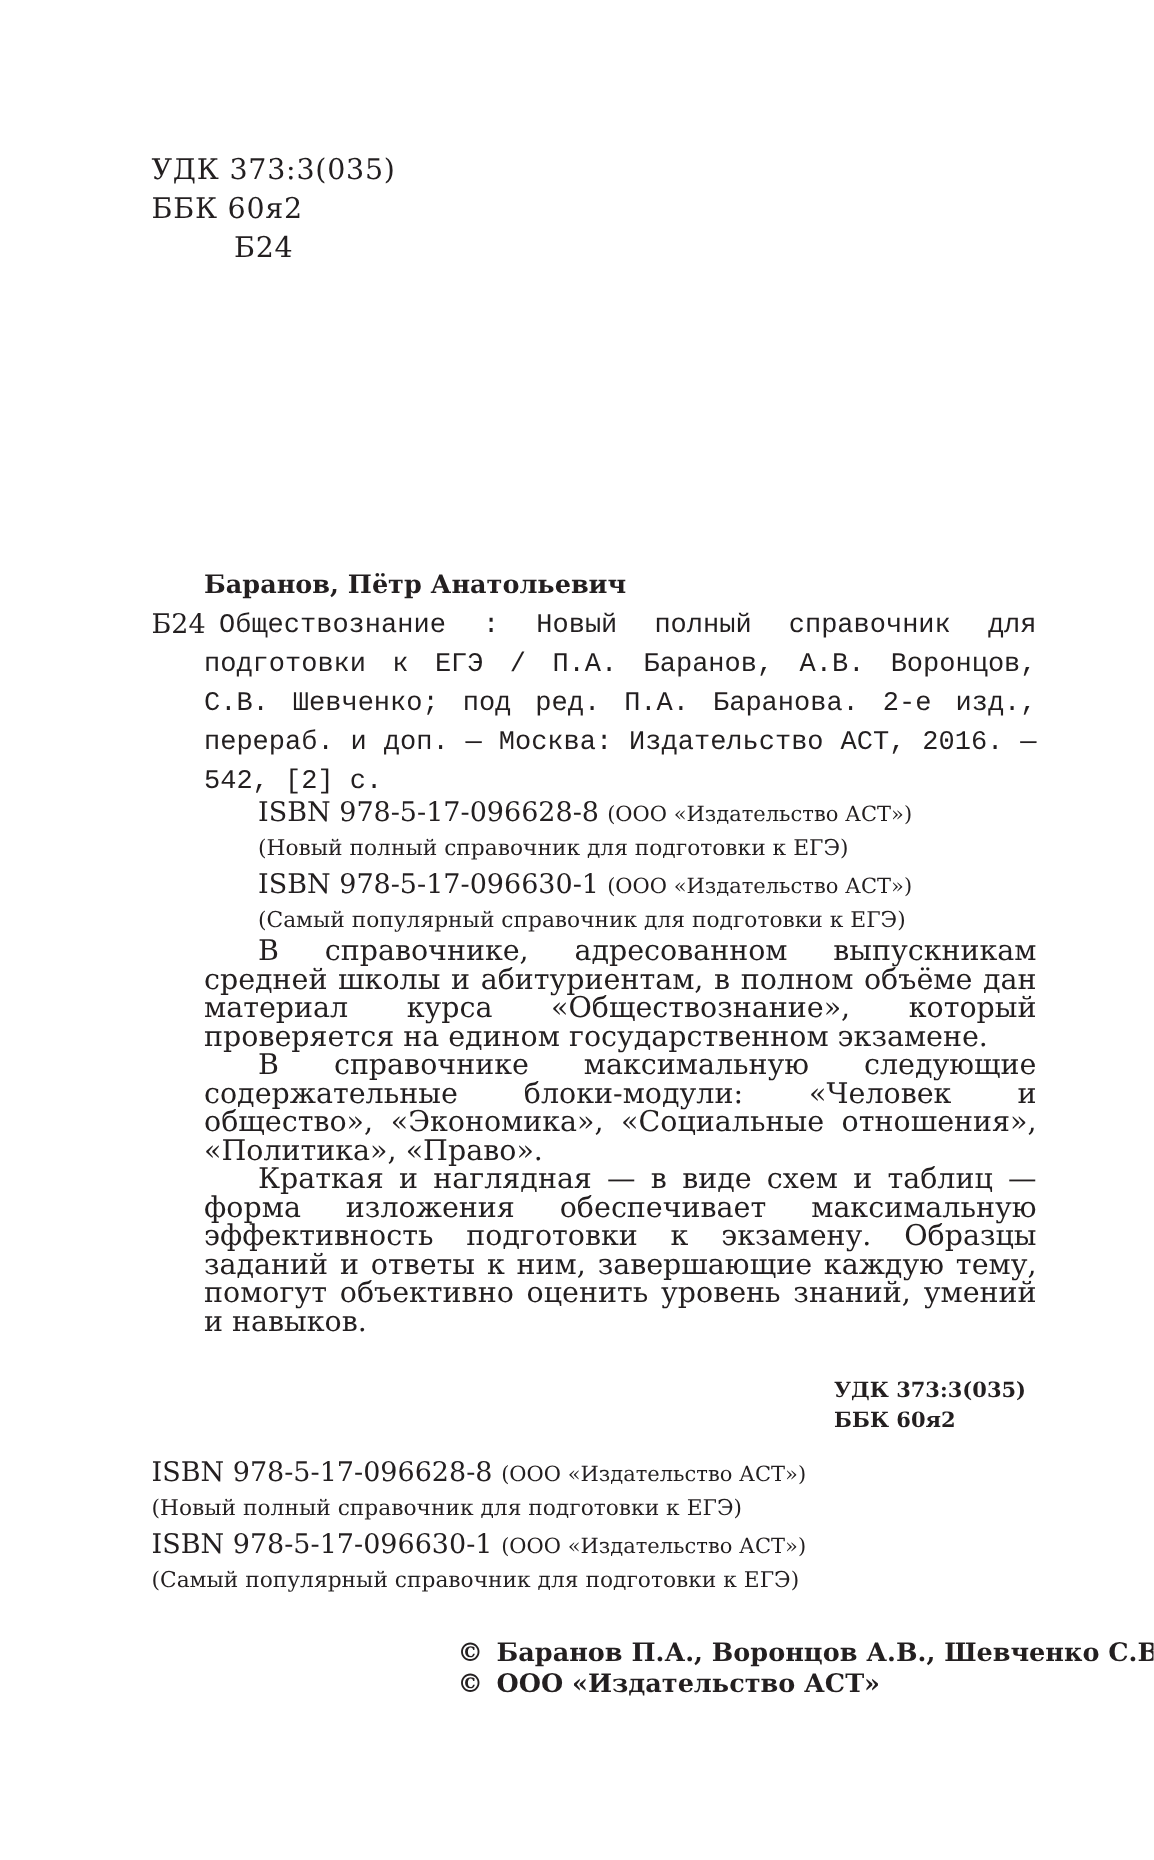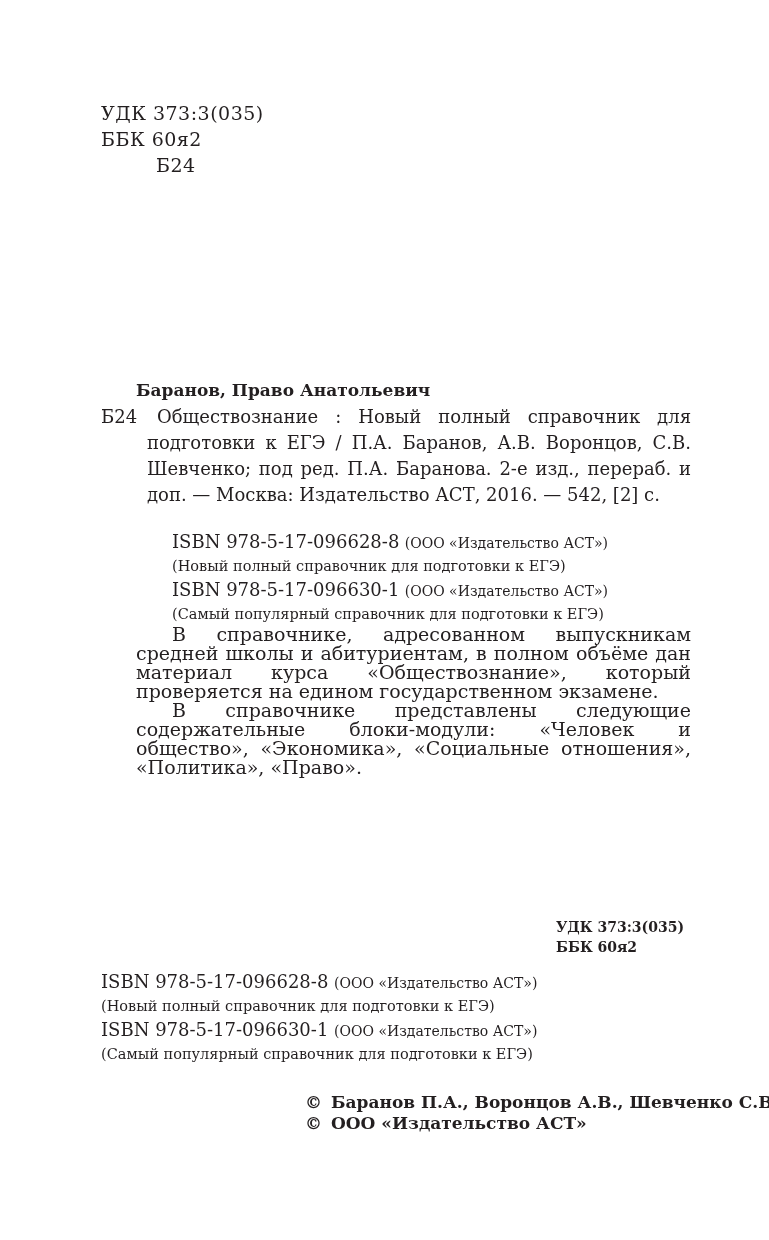--- a/index.html
+++ b/index.html
@@ -27,45 +27,46 @@
 </style>
 </head>
 <body>
 
 <div class="abs codes">
   <div>УДК 373:3(035)</div>
   <div>ББК 60я2</div>
   <div class="indent">Б24</div>
 </div>
 
-<div class="abs author">Баранов, Право Анатольевич</div>
+<div class="abs author">Баранов, Пётр Анатольевич</div>
 
 <div class="abs entry">
   <span class="b24">Б24</span>
-  <div class="txt" style="text-indent:0;margin-left:46px;padding-left:0;">
+  <div class="txt" style="text-indent:0;margin-left:35px;padding-left:0;font-family:Liberation Mono, monospace;">
     <span style="display:inline-block;width:10px;"></span><span>Обществознание : Новый полный справочник для подготовки к ЕГЭ / П.А. Баранов, А.В. Воронцов, С.В. Шевченко; под ред. П.А. Баранова. 2-е изд., перераб. и доп. — Москва: Издательство АСТ, 2016. — 542, [2] с.</span>
   </div>
 </div>
 
 <div class="abs isbn-block">
   <div>
     <span class="isbn">ISBN 978-5-17-096628-8</span>
     <span class="pub">(ООО «Издательство АСТ»)</span>
   </div>
   <div class="sub">(Новый полный справочник для подготовки к ЕГЭ)</div>
   <div>
     <span class="isbn">ISBN 978-5-17-096630-1</span>
     <span class="pub">(ООО «Издательство АСТ»)</span>
   </div>
   <div class="sub">(Самый популярный справочник для подготовки к ЕГЭ)</div>
 </div>
 
 <div class="abs annot">
   <p>В справочнике, адресованном выпускникам средней школы и абитуриентам, в полном объёме дан материал курса «Обществознание», который проверяется на едином государственном экзамене.</p>
-  <p>В справочнике представлены следующие содержательные блоки-модули: «Человек и общество», «Экономика», «Социальные отношения», «Политика», «Право».</p>
+  <p>В справочнике максимальную следующие содержательные блоки-модули: «Человек и общество», «Экономика», «Социальные отношения», «Политика», «Право».</p>
+  <p>Краткая и наглядная — в виде схем и таблиц — форма изложения обеспечивает максимальную эффективность подготовки к экзамену. Образцы заданий и ответы к ним, завершающие каждую тему, помогут объективно оценить уровень знаний, умений и навыков.</p>
 </div>
 
 <div class="abs udk2">
   <div>УДК 373:3(035)</div>
   <div>ББК 60я2</div>
 </div>
 
 <div class="abs isbn2">
   <div>
     <span>ISBN 978-5-17-096628-8</span>

